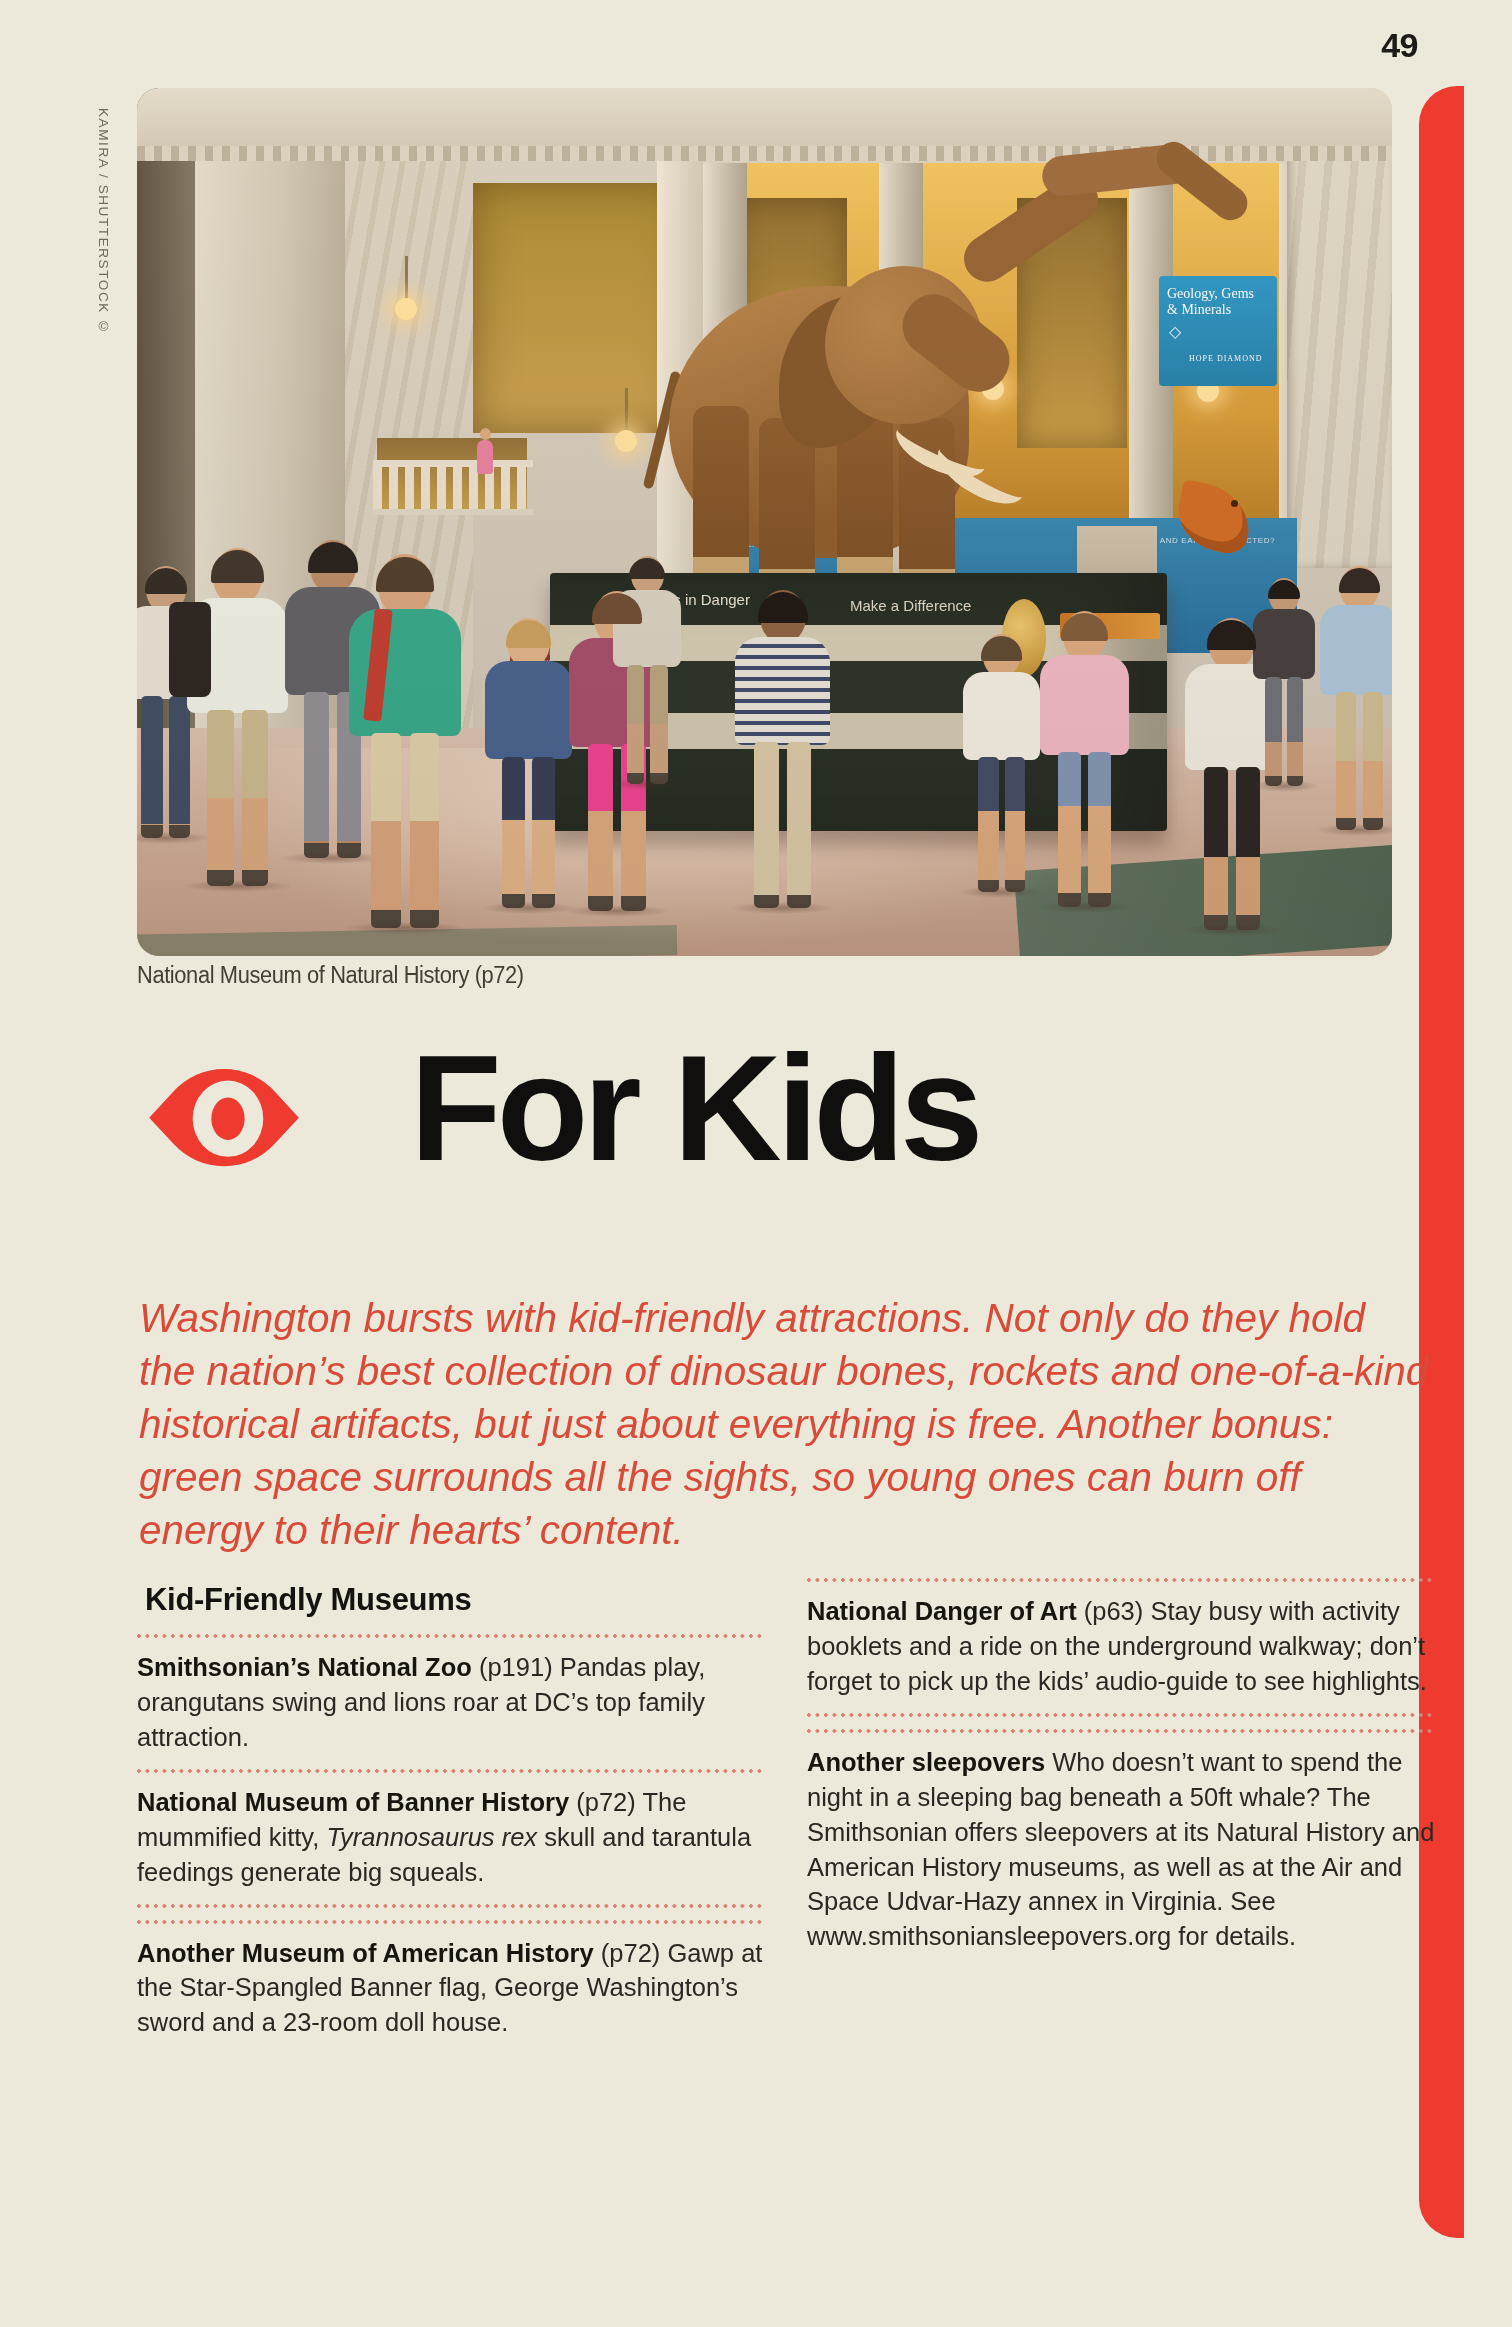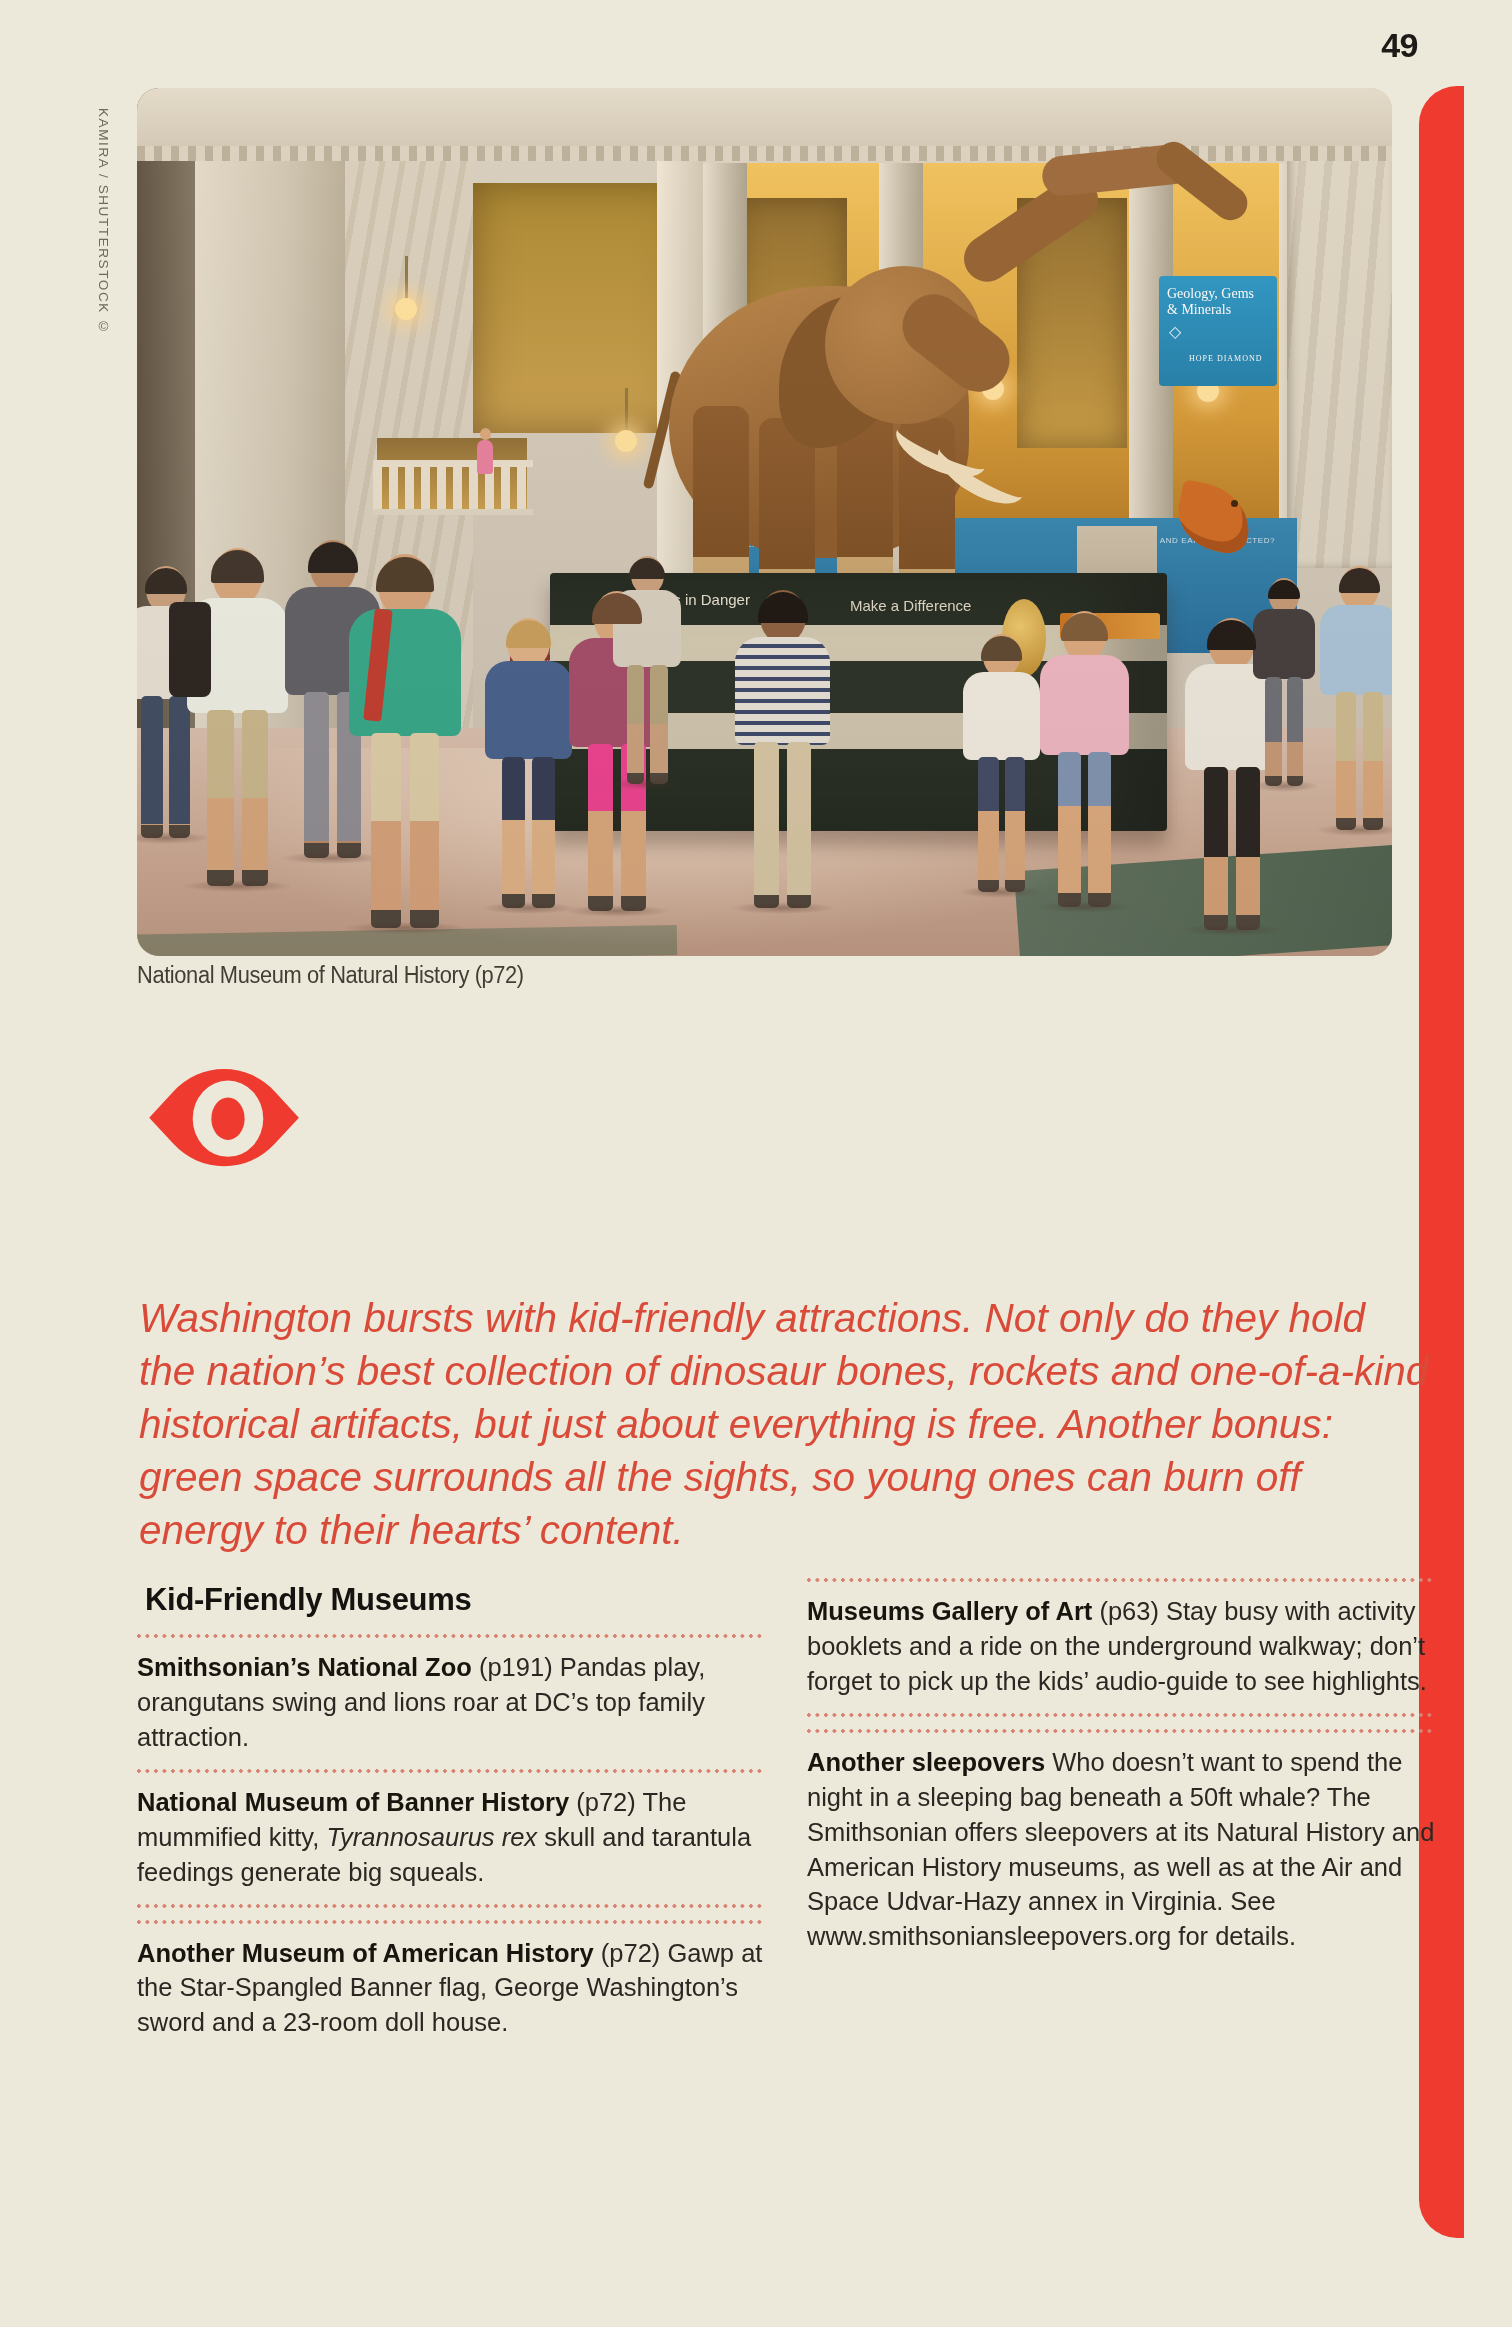--- a/index.html
+++ b/index.html
@@ -304,40 +304,41 @@
     <div class="photo-tint"></div>
   </figure>
 
   <figcaption class="caption">National Museum of Natural History (p72)</figcaption>
 
   <div class="eye">
     <div class="eye-shape"></div>
     <div class="eye-ball"></div>
     <div class="eye-pupil"></div>
   </div>
+  <h1 class="title">For Kids</h1>
 
   <p class="intro">Washington bursts with kid-friendly attractions. Not only do they hold the nation’s best collection of dinosaur bones, rockets and one-of-a-kind historical artifacts, but just about everything is free. Another bonus: green space surrounds all the sights, so young ones can burn off energy to their hearts’ content.</p>
 
   <div class="cols">
     <div class="col">
       <h2>Kid-Friendly Museums</h2>
       <div id="left-entries">
           <div class="dots"></div>
           <p class="entry"><strong>Smithsonian’s National Zoo</strong> <span>(p191)</span> <span>Pandas play, orangutans swing and lions roar at DC’s top family attraction.</span></p>
           <div class="dots"></div>
           <p class="entry"><strong>National Museum of Banner History</strong> <span>(p72)</span> <span>The mummified kitty, </span><span class="it">Tyrannosaurus rex</span><span> skull and tarantula feedings generate big squeals.</span></p>
           <div class="dots"></div>
           <div class="dots"></div>
           <p class="entry"><strong>Another Museum of American History</strong> <span>(p72)</span> <span>Gawp at the Star-Spangled Banner flag, George Washington’s sword and a 23-room doll house.</span></p>
         </div>
     </div>
     <div class="col">
       <div id="right-entries">
           <div class="dots"></div>
-          <p class="entry"><strong>Museums Gallery of Art</strong> <span>(p63)</span> <span>Stay busy with activity booklets and a ride on the underground walkway; don’t forget to pick up the kids’ audio-guide to see highlights.</span></p>
+          <p class="entry"><strong>National Danger of Art</strong> <span>(p63)</span> <span>Stay busy with activity booklets and a ride on the underground walkway; don’t forget to pick up the kids’ audio-guide to see highlights.</span></p>
           <div class="dots"></div>
           <div class="dots"></div>
           <p class="entry"><strong>Another sleepovers</strong> <span>Who doesn’t want to spend the night in a sleeping bag beneath a 50ft whale? The Smithsonian offers sleepovers at its Natural History and American History museums, as well as at the Air and Space Udvar-Hazy annex in Virginia. See www.smithsoniansleepovers.org for details.</span></p>
         </div>
     </div>
   </div>
 
 </div>
 
 </body></html>

